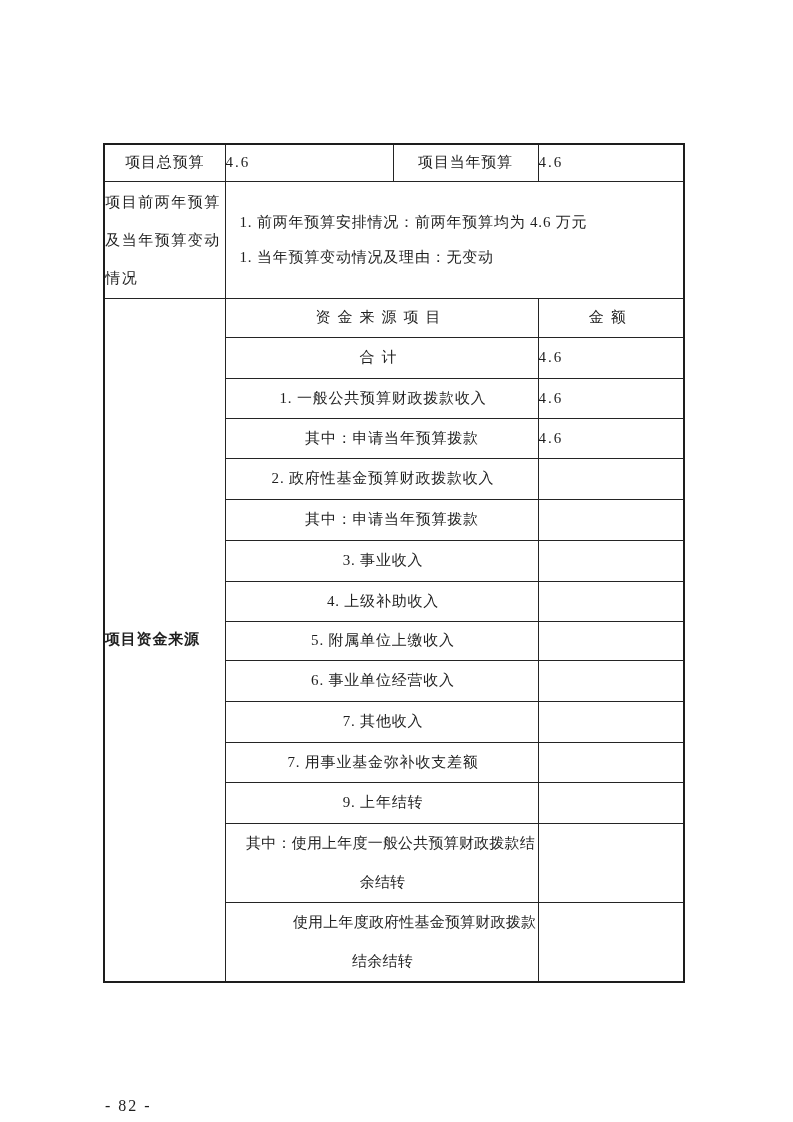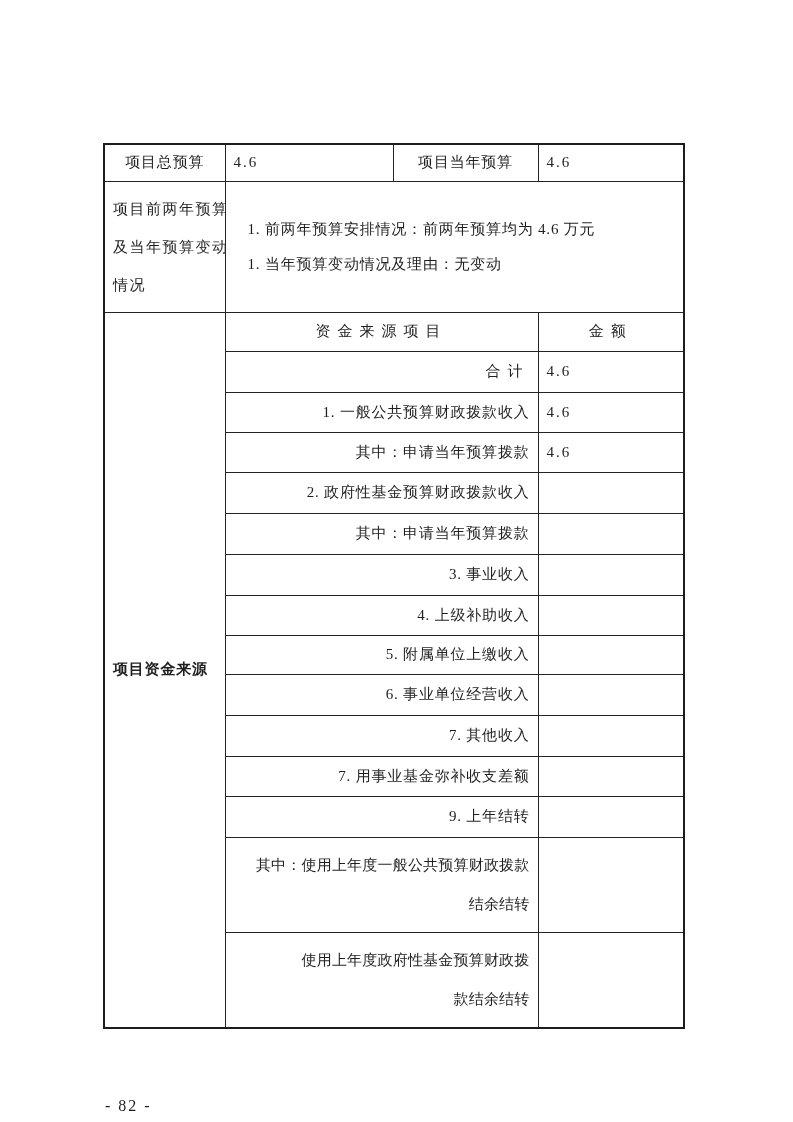--- a/index.html
+++ b/index.html
@@ -20,21 +20,21 @@
     border-collapse: collapse;
     table-layout: fixed;
     border: 2px solid #1d1d1d;
     font-size: 15px;
     letter-spacing: 0.8px;
     color: #1f1f1f;
   }
   td {
     border: 1px solid #242424;
     vertical-align: middle;
-    padding: 8px;
+    padding: 0;
     overflow: hidden;
     background: #ffffff;
   }
   td.center { text-align: center; }
   .spread { letter-spacing: 7px; }
   .val { letter-spacing: 2px; }
 
   
   .wrap7 {
     width: 119px; margin: 0 auto;
@@ -44,21 +44,21 @@
   }
   .change-content { vertical-align: middle; }
   .change-content p {
     margin: 9px 0 9px 14px;
     line-height: 26px;
     letter-spacing: 0.8px;
   }
 
   .section-label { text-align: left; letter-spacing: 0.8px; font-weight: bold; }
 
-  td.item { text-align: right; word-break: break-all; }
+  td.item { text-align: center; word-break: break-all; }
   td.item.num  { padding-left: 3px; }
   td.item.sub  { padding-left: 21px; margin-left: 40px; }
   td.item.subwrap {
     padding-left: 2px; text-indent: 16px;
     line-height: 39px; letter-spacing: 0.2px;
   }
   td.item.contwrap {
     padding-left: 2px; text-indent: 64px;
     line-height: 39px; letter-spacing: 0.2px;
   }

